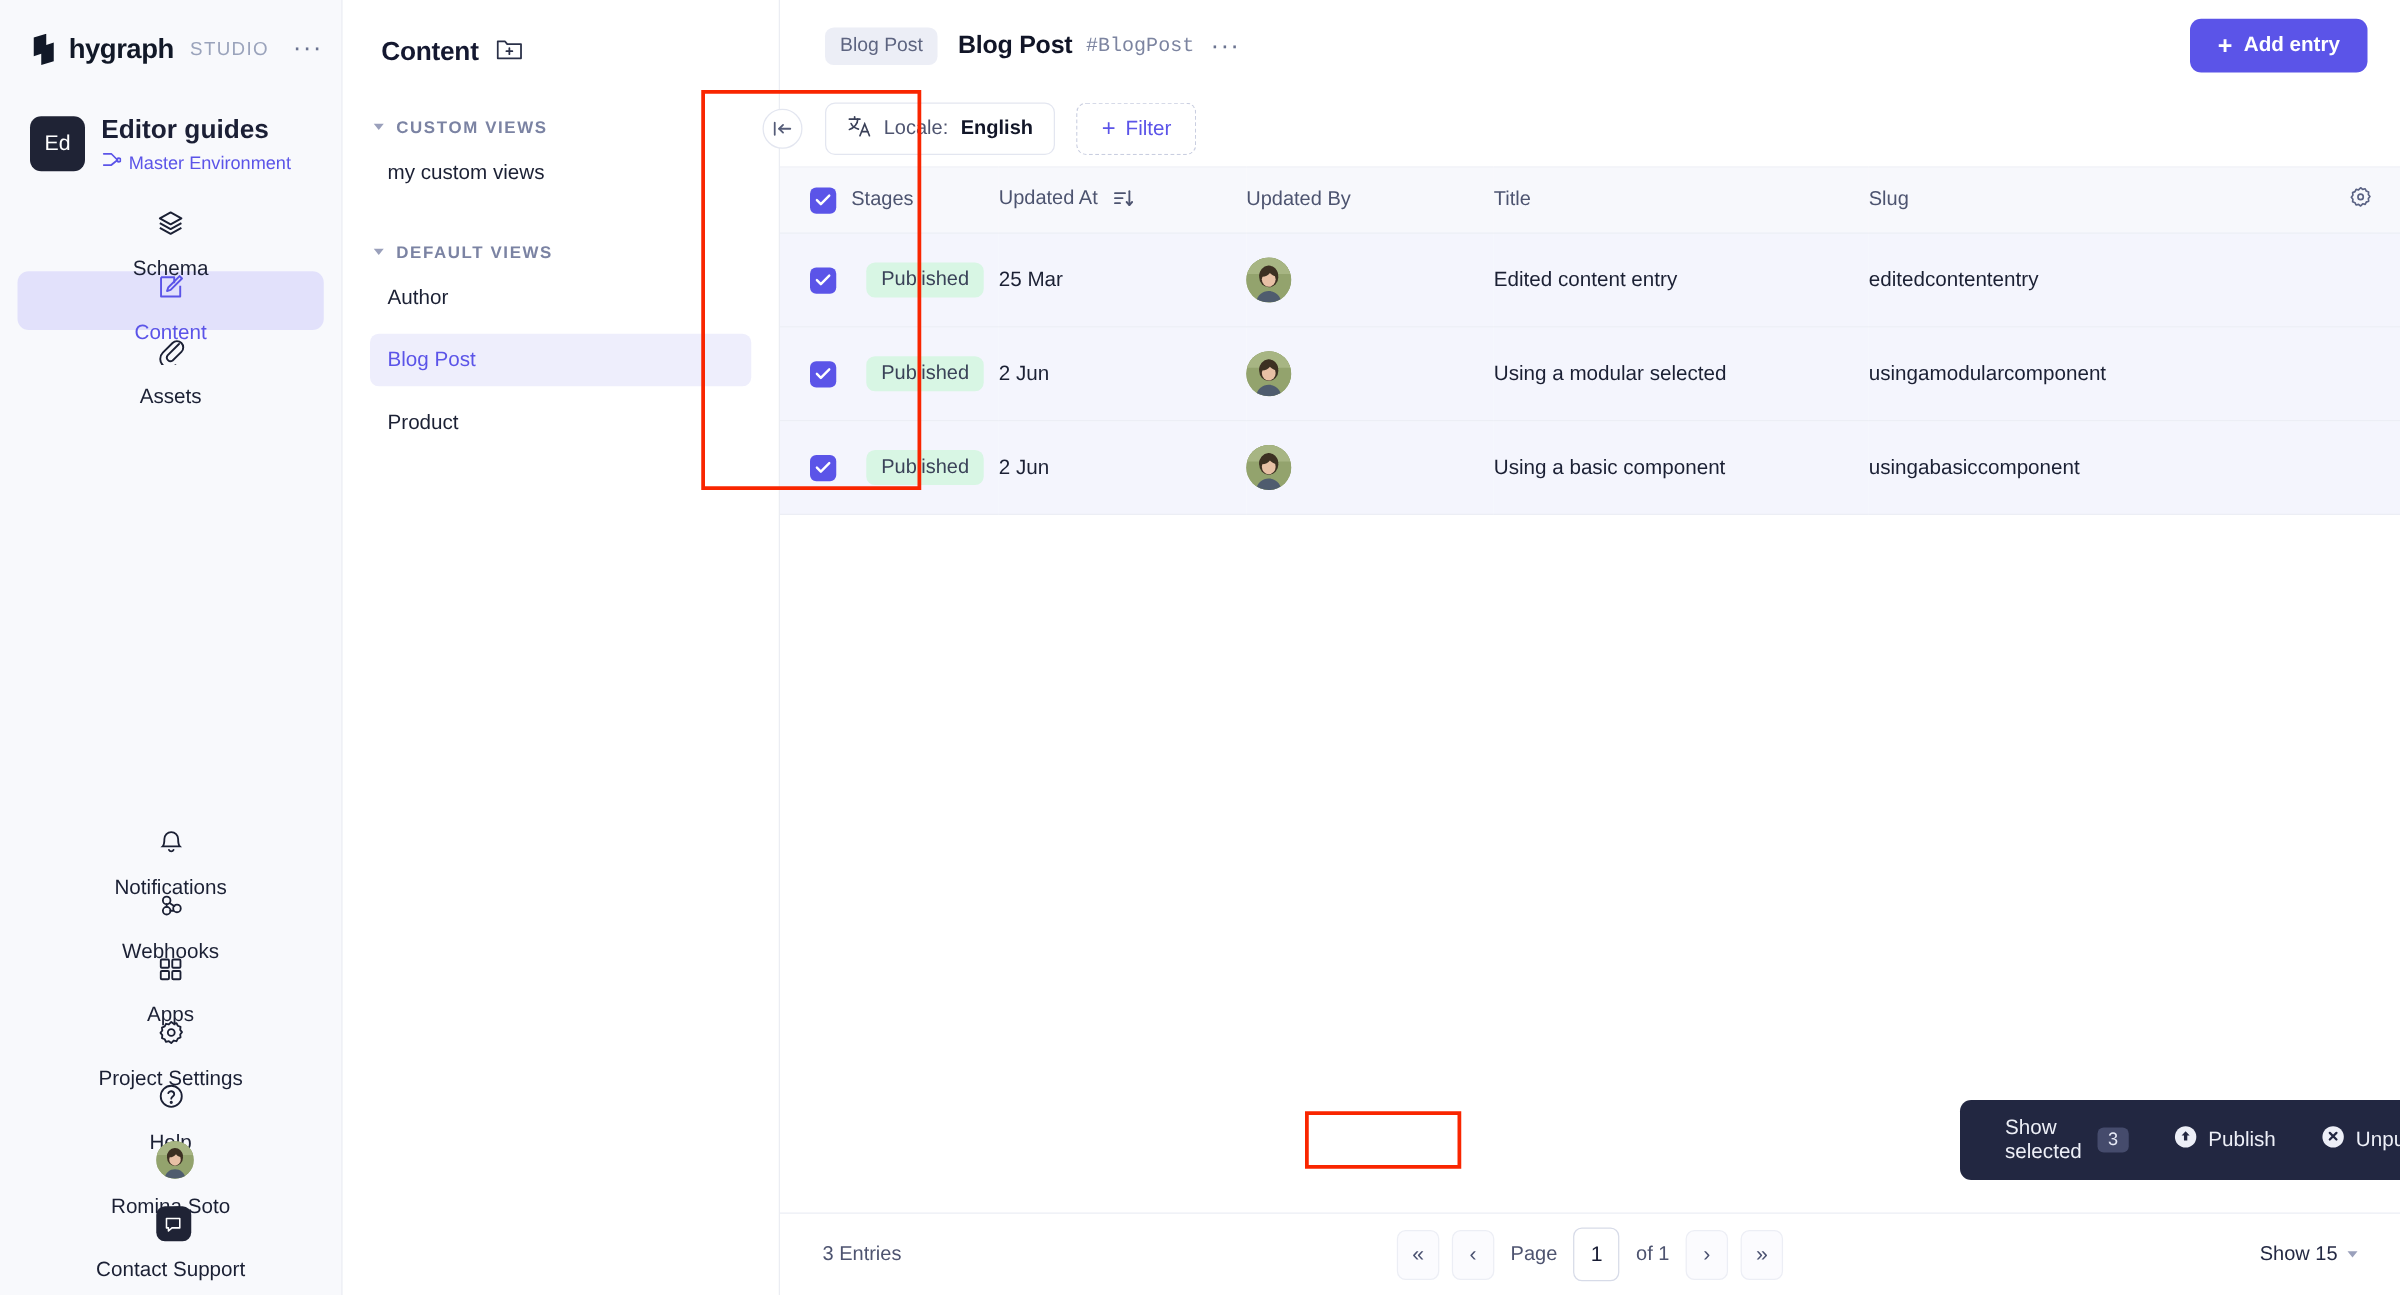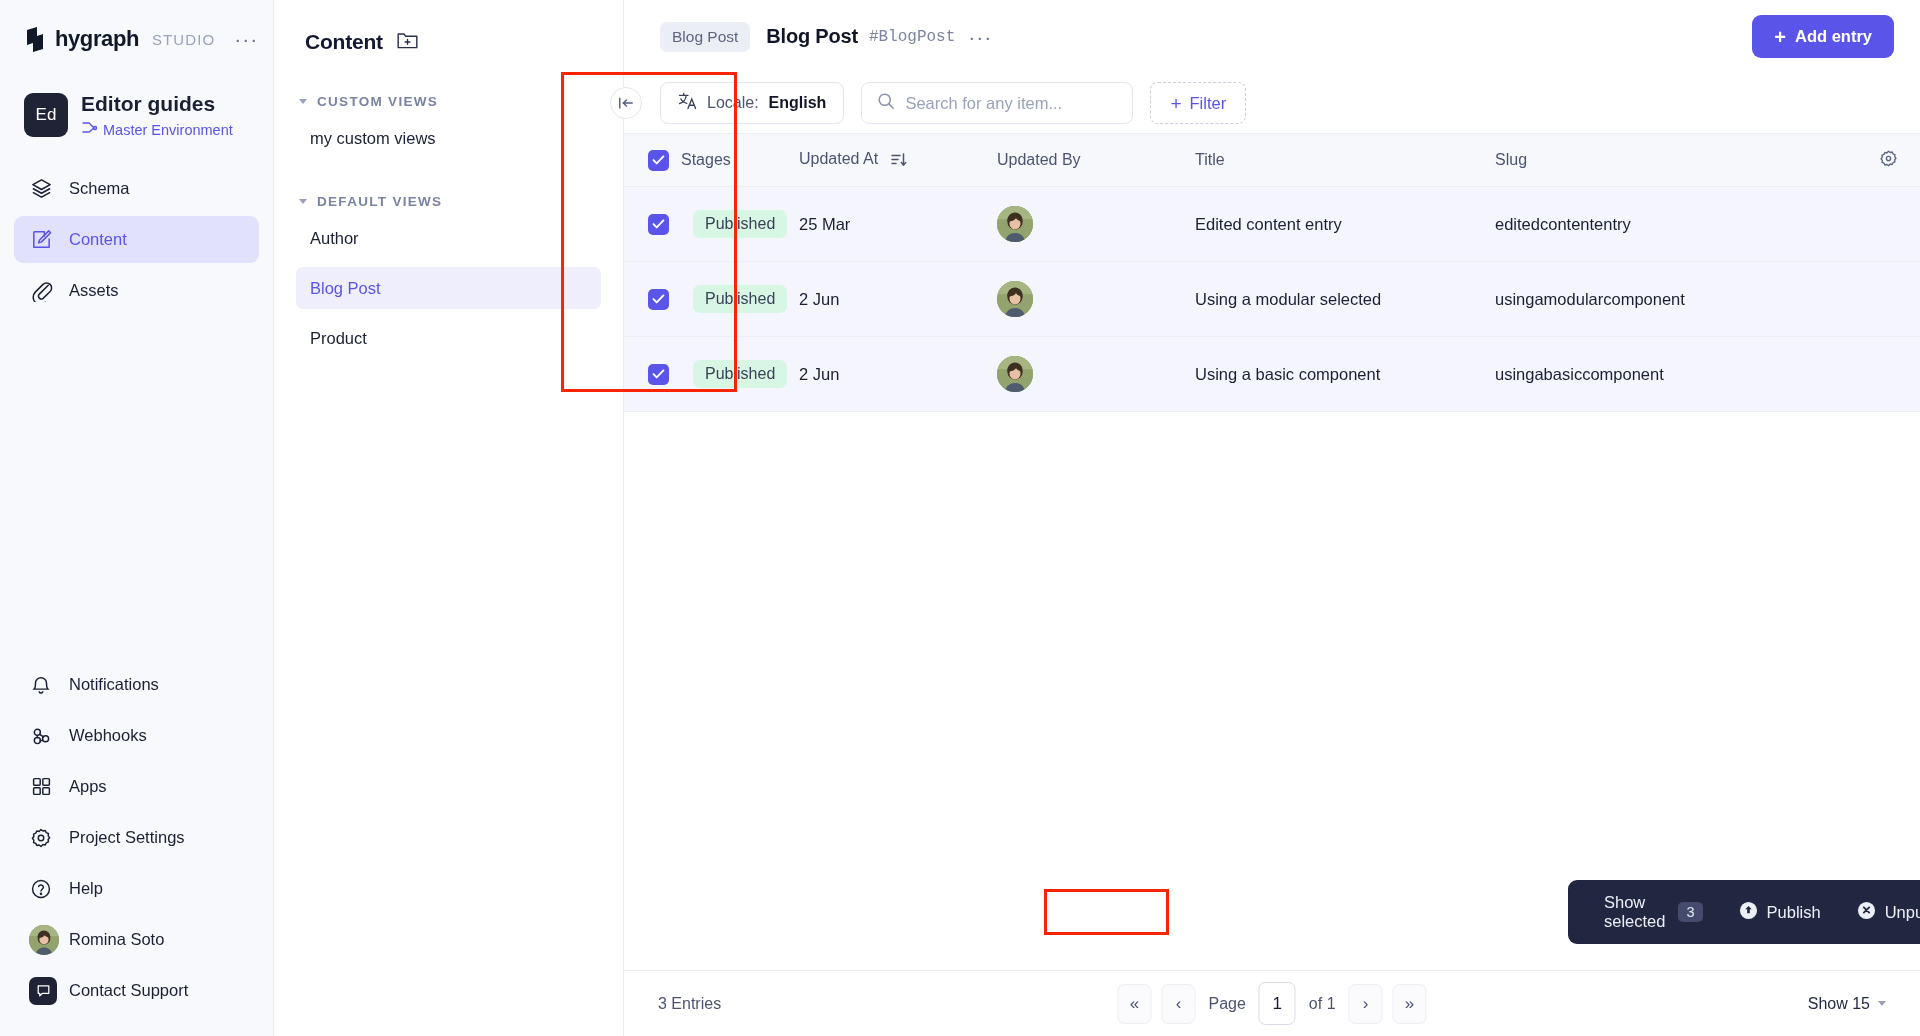--- a/index.html
+++ b/index.html
@@ -33,21 +33,21 @@
     display:flex; align-items:center; justify-content:center; flex:0 0 44px;
   }
   .project-name { font-size:21px; font-weight:600; color:#1b1f35; line-height:1.35; }
   .project-env { display:flex; align-items:center; gap:6px; margin-top:3px; }
   .project-env-label { font-size:14.5px; color:#5b54e8; font-weight:400; }
 
   .nav { margin-top:26px; padding:0 14px; }
   .nav-item {
     display:flex; align-items:center; gap:16px;
     height:47px; padding:0 15px; border-radius:9px;
-    color:#1b2034; font-size:16.5px; cursor:pointer; margin-bottom:4px;
+    color:#1b2034; font-size:16.5px; cursor:pointer; margin-bottom:4px;flex-direction:column;
   }
   .nav-item .ico { width:24px; height:24px; flex:0 0 24px; display:flex; align-items:center; justify-content:center; }
   .nav-item.active { background:#e2e1fb; color:#5b54e8; }
   .nav-item.active .ico svg { stroke:#5b54e8; }
 
   .rail-bottom { margin-top:auto; padding:0 14px 18px 14px; }
   .support-badge {
     width:28px; height:28px; border-radius:7px; background:#1f2335;
     display:flex; align-items:center; justify-content:center; flex:0 0 28px;
   }
@@ -403,29 +403,20 @@
             <path d="M1.5 3.5h9"></path>
               <path d="M6 1.5v2"></path>
               <path d="M8.6 3.5c0 4-3 7.6-7 8.7"></path>
               <path d="M3 7.2c1.1 2.6 3.4 4 6.2 4.7"></path>
             <path d="M10.5 17.5l4-10 4 10"></path>
               <path d="M11.9 14h5.2"></path>
           </svg>
         </span>
         <span class="locale-label">Locale:</span>
         <span class="locale-value">English</span>
-      </div>
-      <div class="search-box">
-        <span>
-          <svg width="18" height="18" viewBox="0 0 20 20" fill="none" stroke="#8c93ae" stroke-width="1.7" stroke-linecap="round">
-            <circle cx="8.6" cy="8.6" r="6.2"></circle>
-              <path d="M13.2 13.2L18 18"></path>
-          </svg>
-        </span>
-        <input type="text" placeholder="Search for any item..." style="">
       </div>
       <div class="filter-btn">
         <span style="font-size:19px;line-height:1">+</span>
         <span>Filter</span>
       </div>
     </div>
 
     <div class="table-wrap">
       <table class="tbl">
         <thead>

